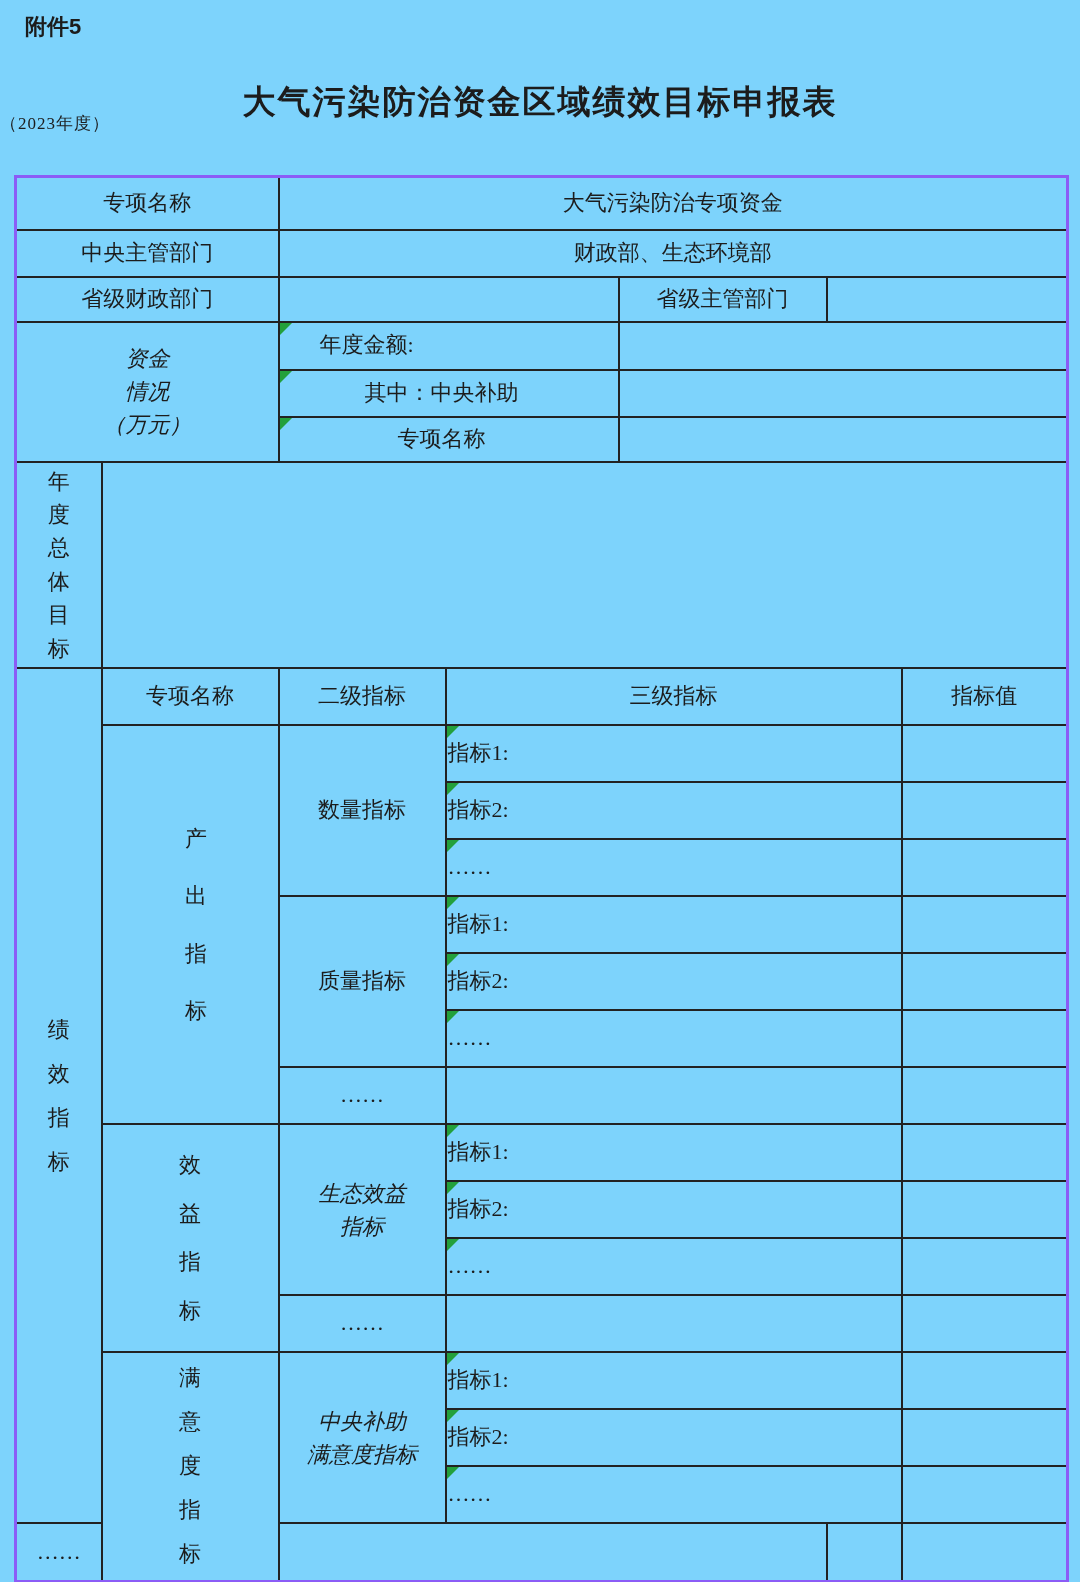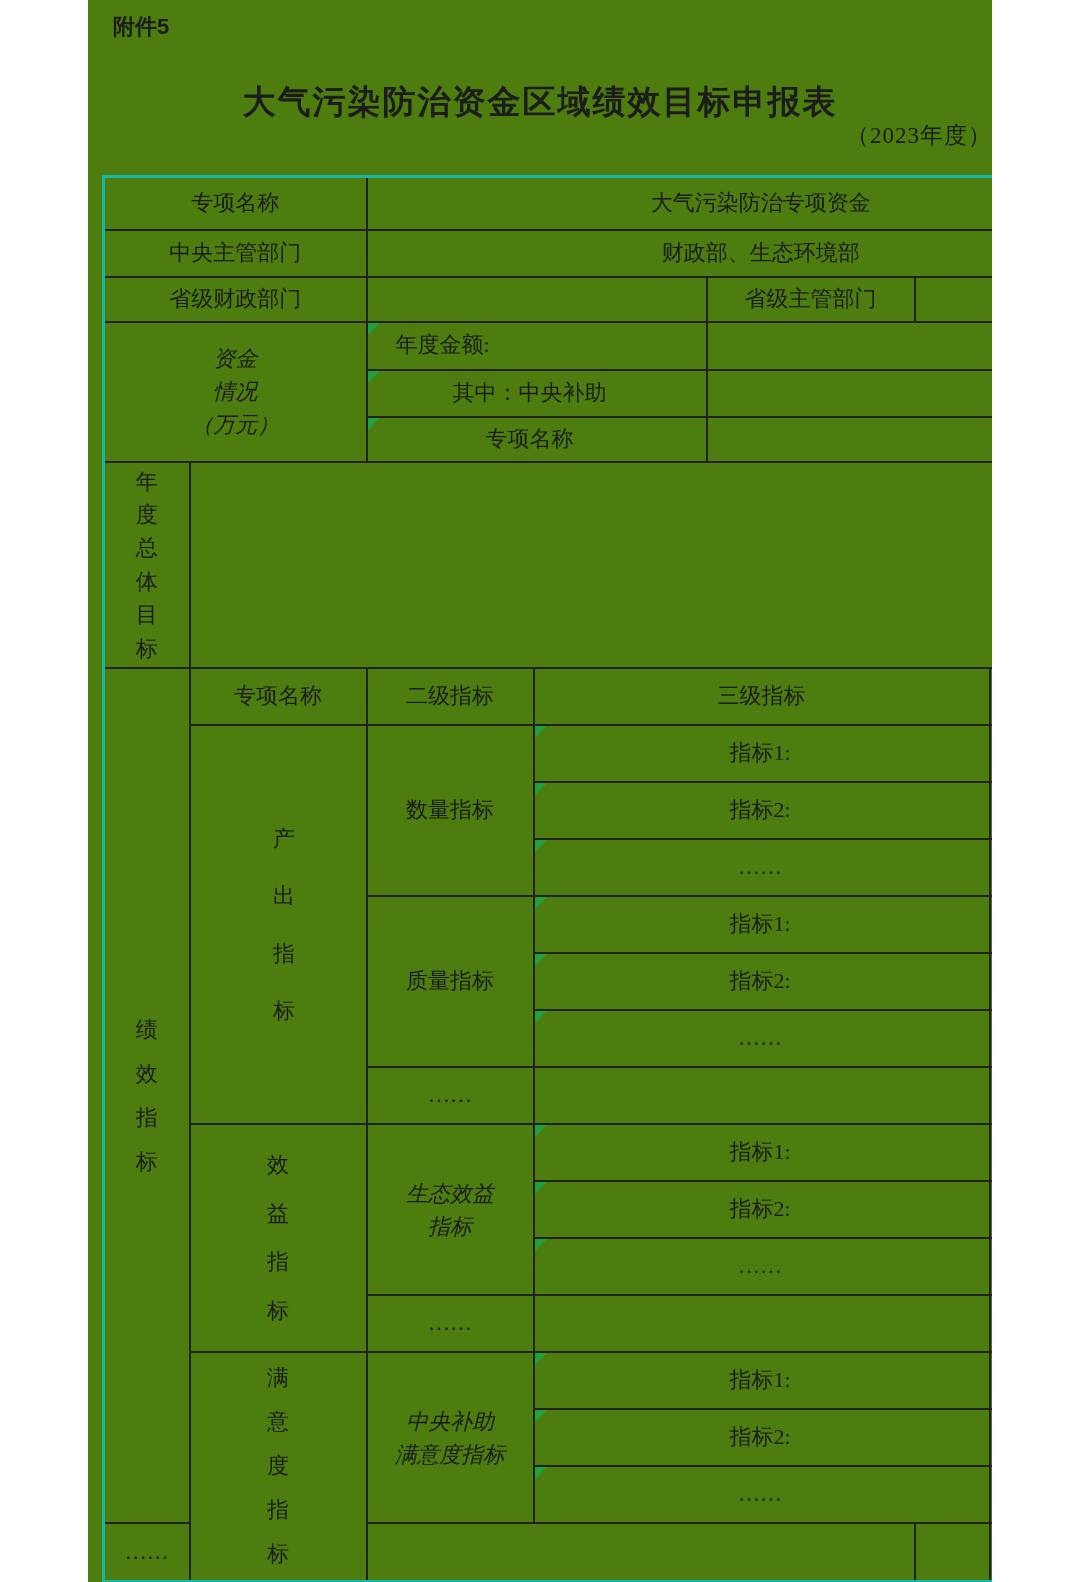--- a/index.html
+++ b/index.html
@@ -1,49 +1,49 @@
 <!DOCTYPE html>
 <html style="--marker: #23a03c;"><head>
 <meta charset="utf-8">
 <style>
   html,body{margin:0;padding:0;background:#ffffff;}
   .page{
-    position:relative;width:904px;height:1582px;margin:0 auto;
-    background:#4d7c0f;color:#1c1c1c;
+    position:relative;width:1080px;height:1582px;margin:0 auto;
+    background:#7dd3fc;color:#1c1c1c;
     font-family:"Liberation Serif","DejaVu Serif",serif;
     overflow:hidden;
   }
   .attach{
     position:absolute;left:25px;top:12px;
     font-family:"Liberation Sans","DejaVu Sans",sans-serif;
     font-size:22px;font-weight:bold;
   }
   .title{
     position:absolute;left:0;right:0;top:60px;text-align:center;
     font-size:33px;font-weight:bold;letter-spacing:2px;margin-top:20px;
   }
   .subtitle{
-    position:absolute;left:0;right:0;top:120px;text-align:right;
-    font-size:23px;letter-spacing:1px;
+    position:absolute;left:0;right:0;top:112px;text-align:left;
+    font-size:17px;letter-spacing:1px;
   }
   table.form{
     position:absolute;left:14px;top:175px;width:1052px;
     border-collapse:collapse;table-layout:fixed;
-    border:3px solid #14b8a6;
+    border:3px solid #8b5cf6;
   }
   td{
     border:2px solid #222;
     font-size:22px;line-height:1.3;
     text-align:center;vertical-align:middle;
     padding:2px 4px;position:relative;overflow:hidden;
     word-break:break-all;
   }
-  td.left{text-align:left;padding-left:28px;}
+  td.left{text-align:left;padding-left:40px;}
   td.right{padding-right:18px;}
-  td.ind{text-align:center;padding-left:1px;}
+  td.ind{text-align:left;padding-left:1px;}
   .vtext{
     display:inline-block;width:1.1em;
     word-break:break-all;line-height:2;
     vertical-align:middle;
   }
   .lh15{line-height:1.52;}
   .lh22{line-height:2.2;}
   .lh26{line-height:2.6;margin-left:12px;}
   .stack div{line-height:1.5;font-style:italic;}
   .tri{

